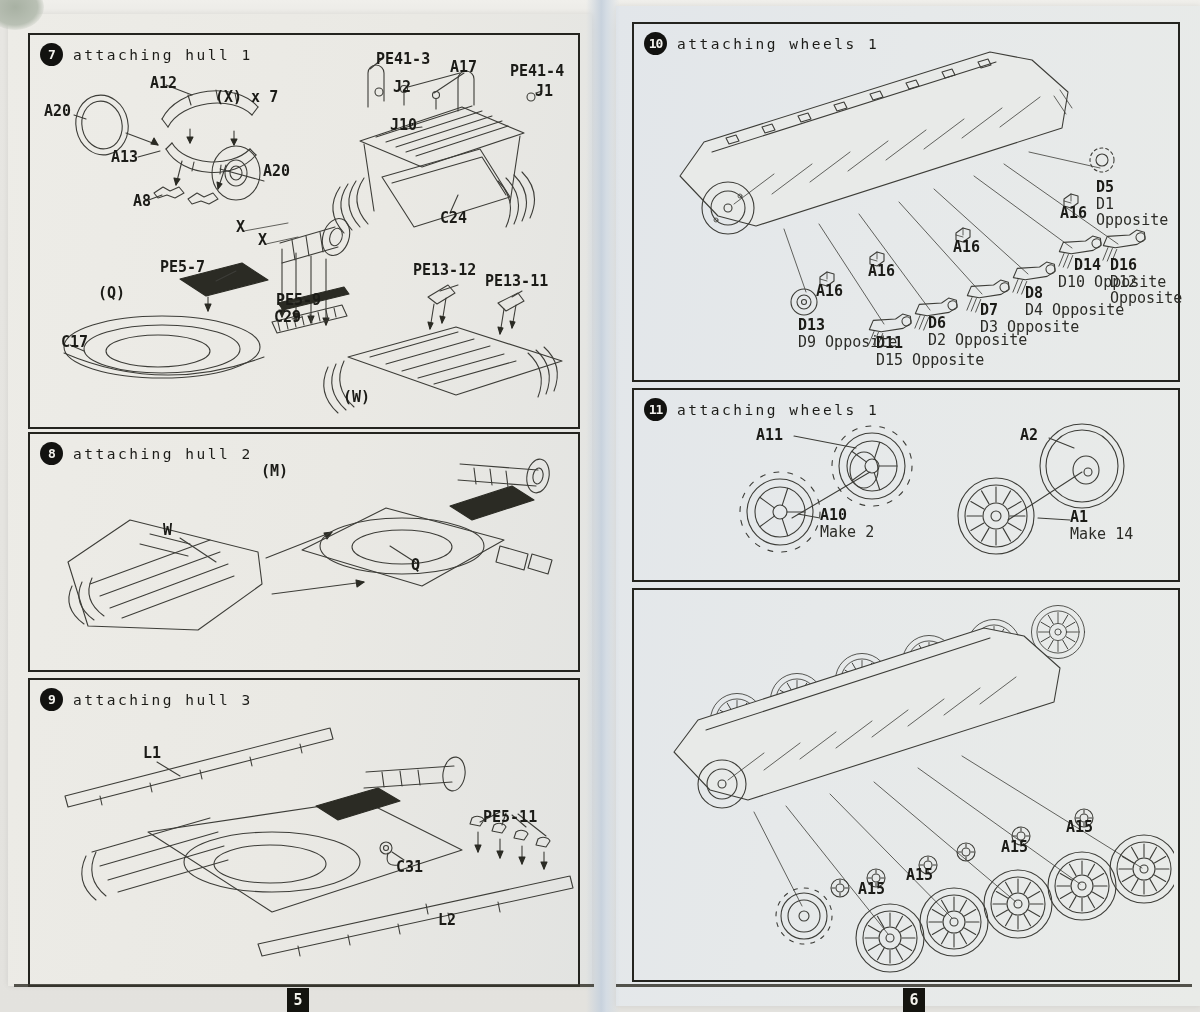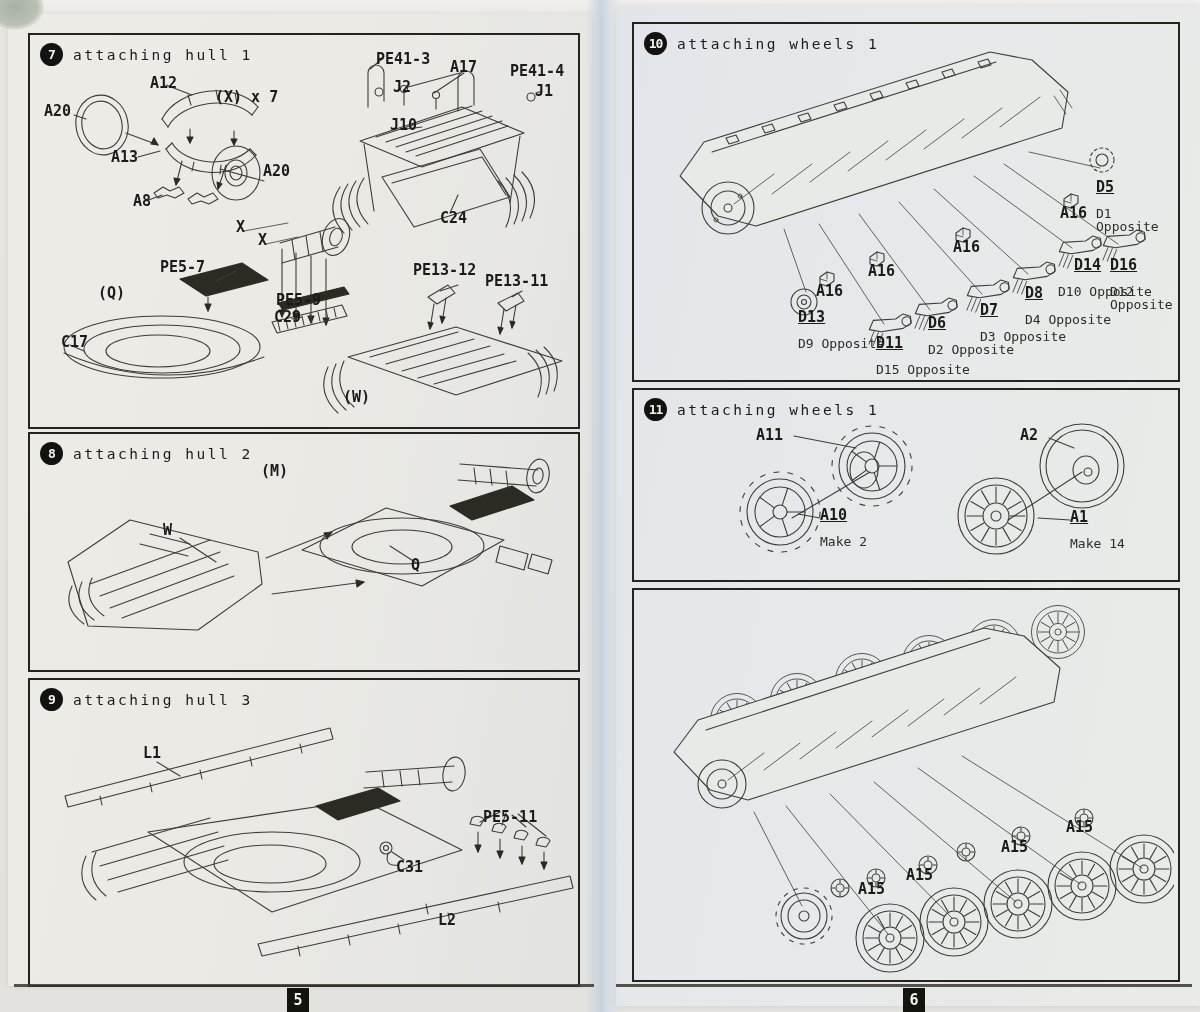--- a/index.html
+++ b/index.html
@@ -17,22 +17,22 @@
      background:linear-gradient(90deg,rgba(220,222,220,0) 0%,#c8d2dd 45%,#d4dce4 60%,rgba(230,233,232,0) 100%);}
   #corner-blob{position:absolute;left:-14px;top:-16px;width:58px;height:46px;border-radius:50%;
      background:radial-gradient(ellipse at center,#a8b1a3 0%,#b9c0b4 55%,rgba(227,226,222,0) 75%);}
   .stepbox{position:absolute;border:2px solid #24241f;}
   .step-header{position:absolute;left:10px;top:8px;display:flex;align-items:center;gap:10px;}
   .badge{min-width:23px;height:23px;border-radius:50%;background:#121210;color:#f4f3ef;
      font-size:13px;font-weight:bold;display:flex;align-items:center;justify-content:center;
      letter-spacing:-1px;}
   .step-title{font-size:14.5px;color:#1c1c18;letter-spacing:2.5px;white-space:nowrap;}
   .lbl{position:absolute;font-size:15px;font-weight:700;color:#1b1b17;white-space:nowrap;line-height:1.05;}
-  .lbl .main{display:block;text-decoration:underline;}
-  .lbl .sub{display:block;font-size:13px;font-weight:400;color:#2c2c27;margin-top:11px;letter-spacing:0;}
+  .lbl .main{display:block;}
+  .lbl .sub{display:block;font-size:15px;font-weight:400;color:#2c2c27;margin-top:1px;letter-spacing:0;}
   .lbl .sub.wrap{white-space:normal;width:56px;}
   .lbl .sub.shift{margin-left:-16px;}
   .art{position:absolute;}
   .art path,.art circle,.art ellipse,.art line,.art polyline,.art polygon,.art rect
      {stroke:#3d3d38;stroke-width:1.1;fill:none;stroke-linecap:round;stroke-linejoin:round;}
   .art .fdark{fill:#2b2b24;stroke:#2b2b24;}
   .art .thin{stroke-width:.8;}
   .art .occl{fill:#e8eae8;}
   .edge-line{position:absolute;height:3px;background:#38372f;opacity:.85;}
   .pagenum{position:absolute;width:22px;height:24px;background:#14140f;color:#f2f1ea;
@@ -325,21 +325,21 @@
     <span class="sub">D3 Opposite</span>
   </div>
   <div class="lbl" style="left:928px;top:316px">
     <span class="main">D6</span>
     <span class="sub">D2 Opposite</span>
   </div>
   <div class="lbl" style="left:876px;top:336px">
     <span class="main">D11</span>
     <span class="sub">D15 Opposite</span>
   </div>
-  <div class="lbl" style="left:798px;top:310px">
+  <div class="lbl" style="left:798px;top:318px">
     <span class="main">D13</span>
     <span class="sub">D9 Opposite</span>
   </div>
   <div class="lbl" style="left:816px;top:284px">A16</div>
   <div class="lbl" style="left:868px;top:264px">A16</div>
   <div class="lbl" style="left:953px;top:240px">A16</div>
 
   <div class="stepbox" style="left:632px;top:388px;width:544px;height:190px">
     <div class="step-header">
       <div class="badge">11</div>

